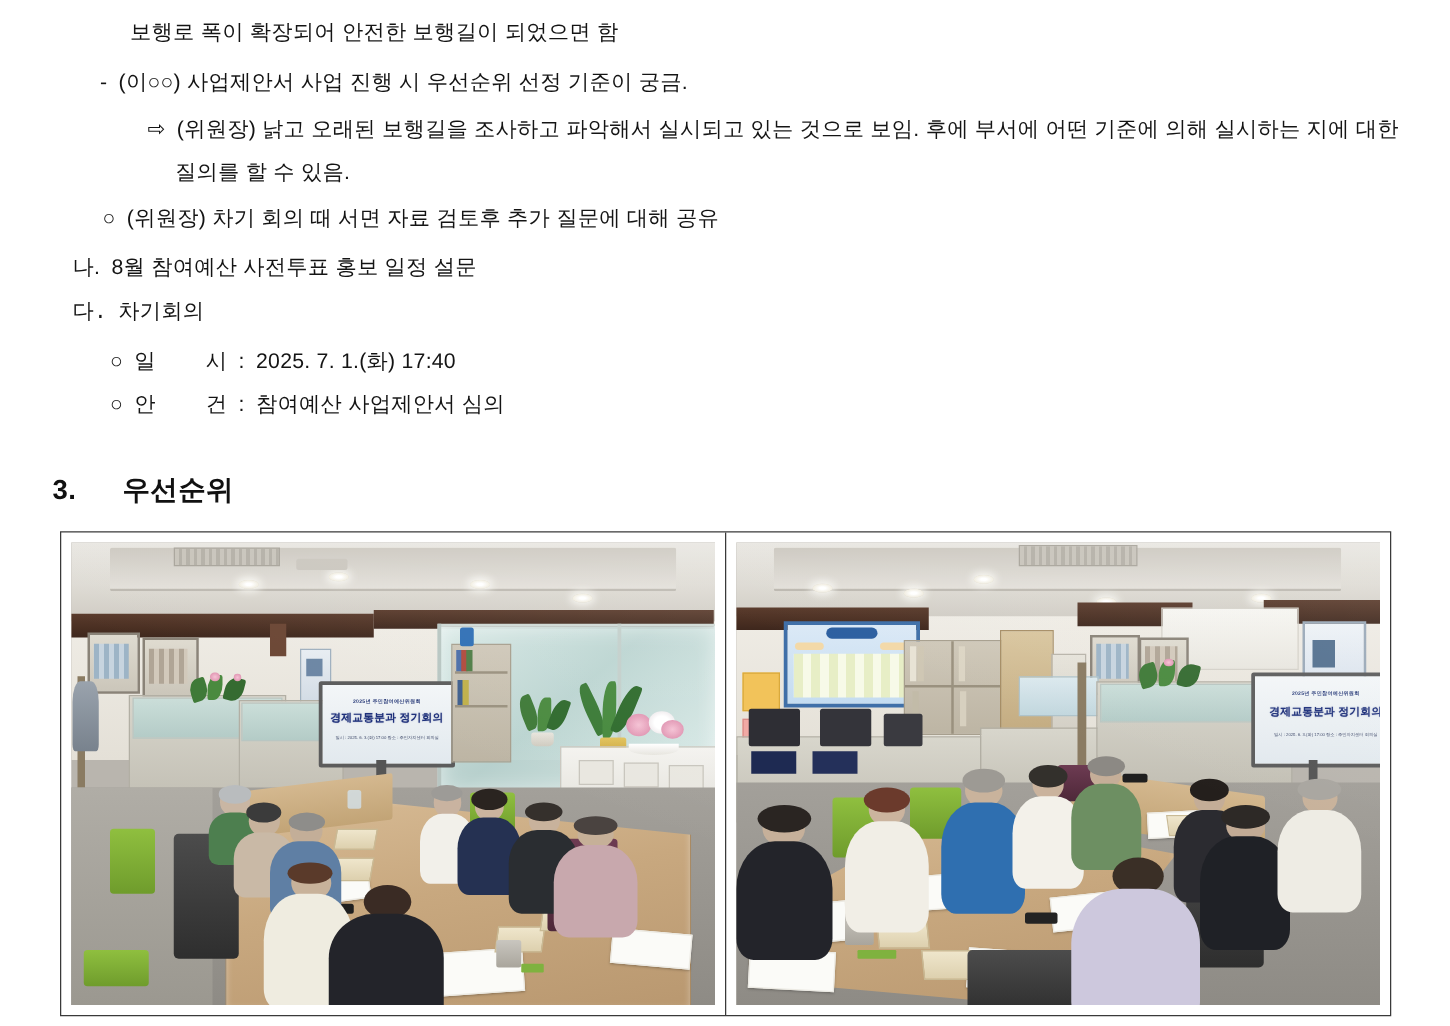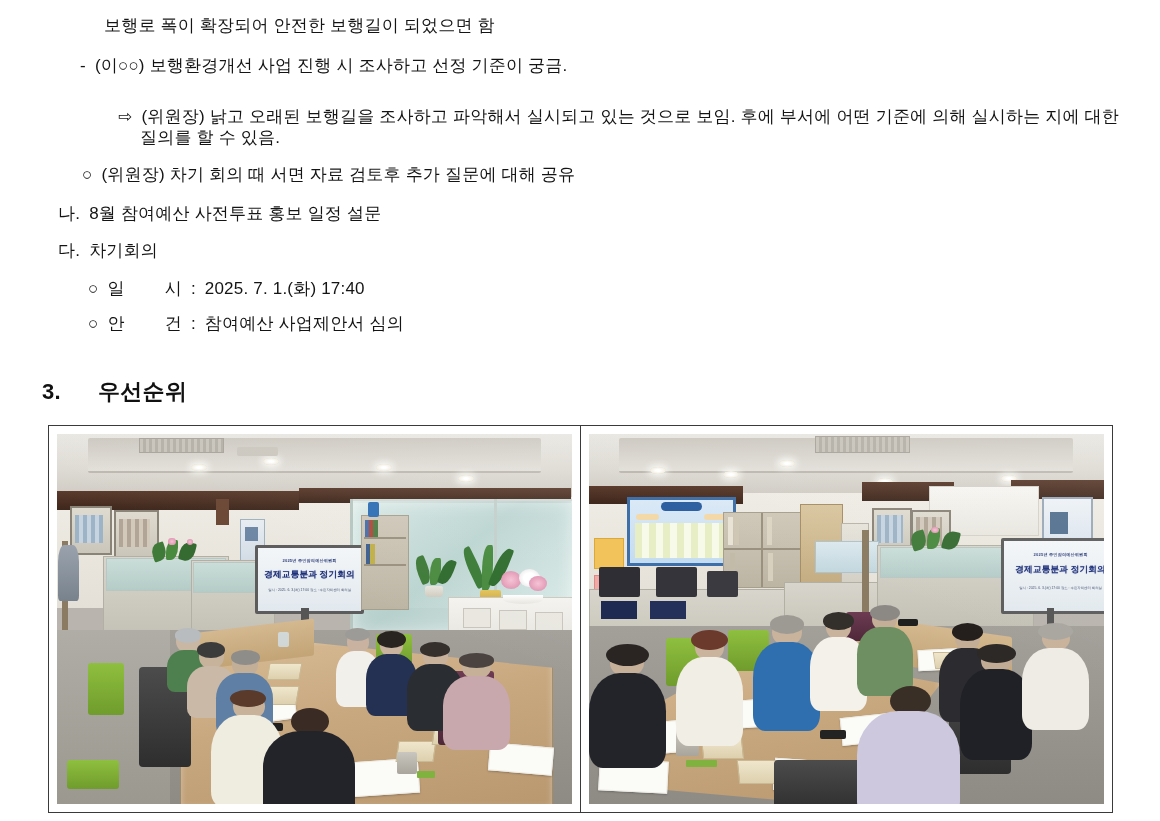--- a/index.html
+++ b/index.html
@@ -40,25 +40,25 @@
   }
 
   
   .marker {
     display: inline-block;
     text-align: left;
   }
 
   .lvl-text    { left: 104px; top: 17px; }
   .lvl-dash    { left: 80px;  top: 57px; }
-  .lvl-arrow   { left: 118px; top: 108px; }
+  .lvl-arrow   { left: 118px; top: 95px; }
   .lvl-arrow2  { left: 140px; top: 129px; }
   .lvl-circ1   { left: 82px;  top: 166px; }
   .lvl-na      { left: 58px;  top: 205px; }
-  .lvl-da      { left: 58px;  top: 242px; }
+  .lvl-da      { left: 58px;  top: 242px; font-family: Liberation Mono, monospace; }
   .lvl-circ2   { left: 88px;  top: 280px; }
   .lvl-circ3   { left: 88px;  top: 315px; }
 
   .gap-sm { display: inline-block; width: 9px; }
   .gap-lg { display: inline-block; width: 40px; }
 
   
   .section-heading {
     position: absolute;
     left: 42px;
@@ -226,21 +226,21 @@
 </head>
 <body>
 
 <div class="doc-body">
 
   <div class="para lvl-text">
     <span>보행로 폭이 확장되어 안전한 보행길이 되었으면 함</span>
   </div>
 
   <div class="para lvl-dash">
-    <span class="marker">-</span><span class="gap-sm"></span><span>(이○○) 보행환경개선 사업 진행 시 조사하고 선정 기준이 궁금.</span>
+    <span class="marker">-</span><span class="gap-sm"></span><span>(이○○) 사업제안서 사업 진행 시 우선순위 선정 기준이 궁금.</span>
   </div>
 
   <div class="para lvl-arrow wrapline">
     <span class="marker">⇨</span><span class="gap-sm"></span><span>(위원장) 낡고 오래된 보행길을 조사하고 파악해서 실시되고 있는 것으로 보임. 후에 부서에 어떤 기준에 의해 실시하는 지에 대한</span>
   </div>
 
   <div class="para lvl-arrow2">
     <span>질의를 할 수 있음.</span>
   </div>
 

